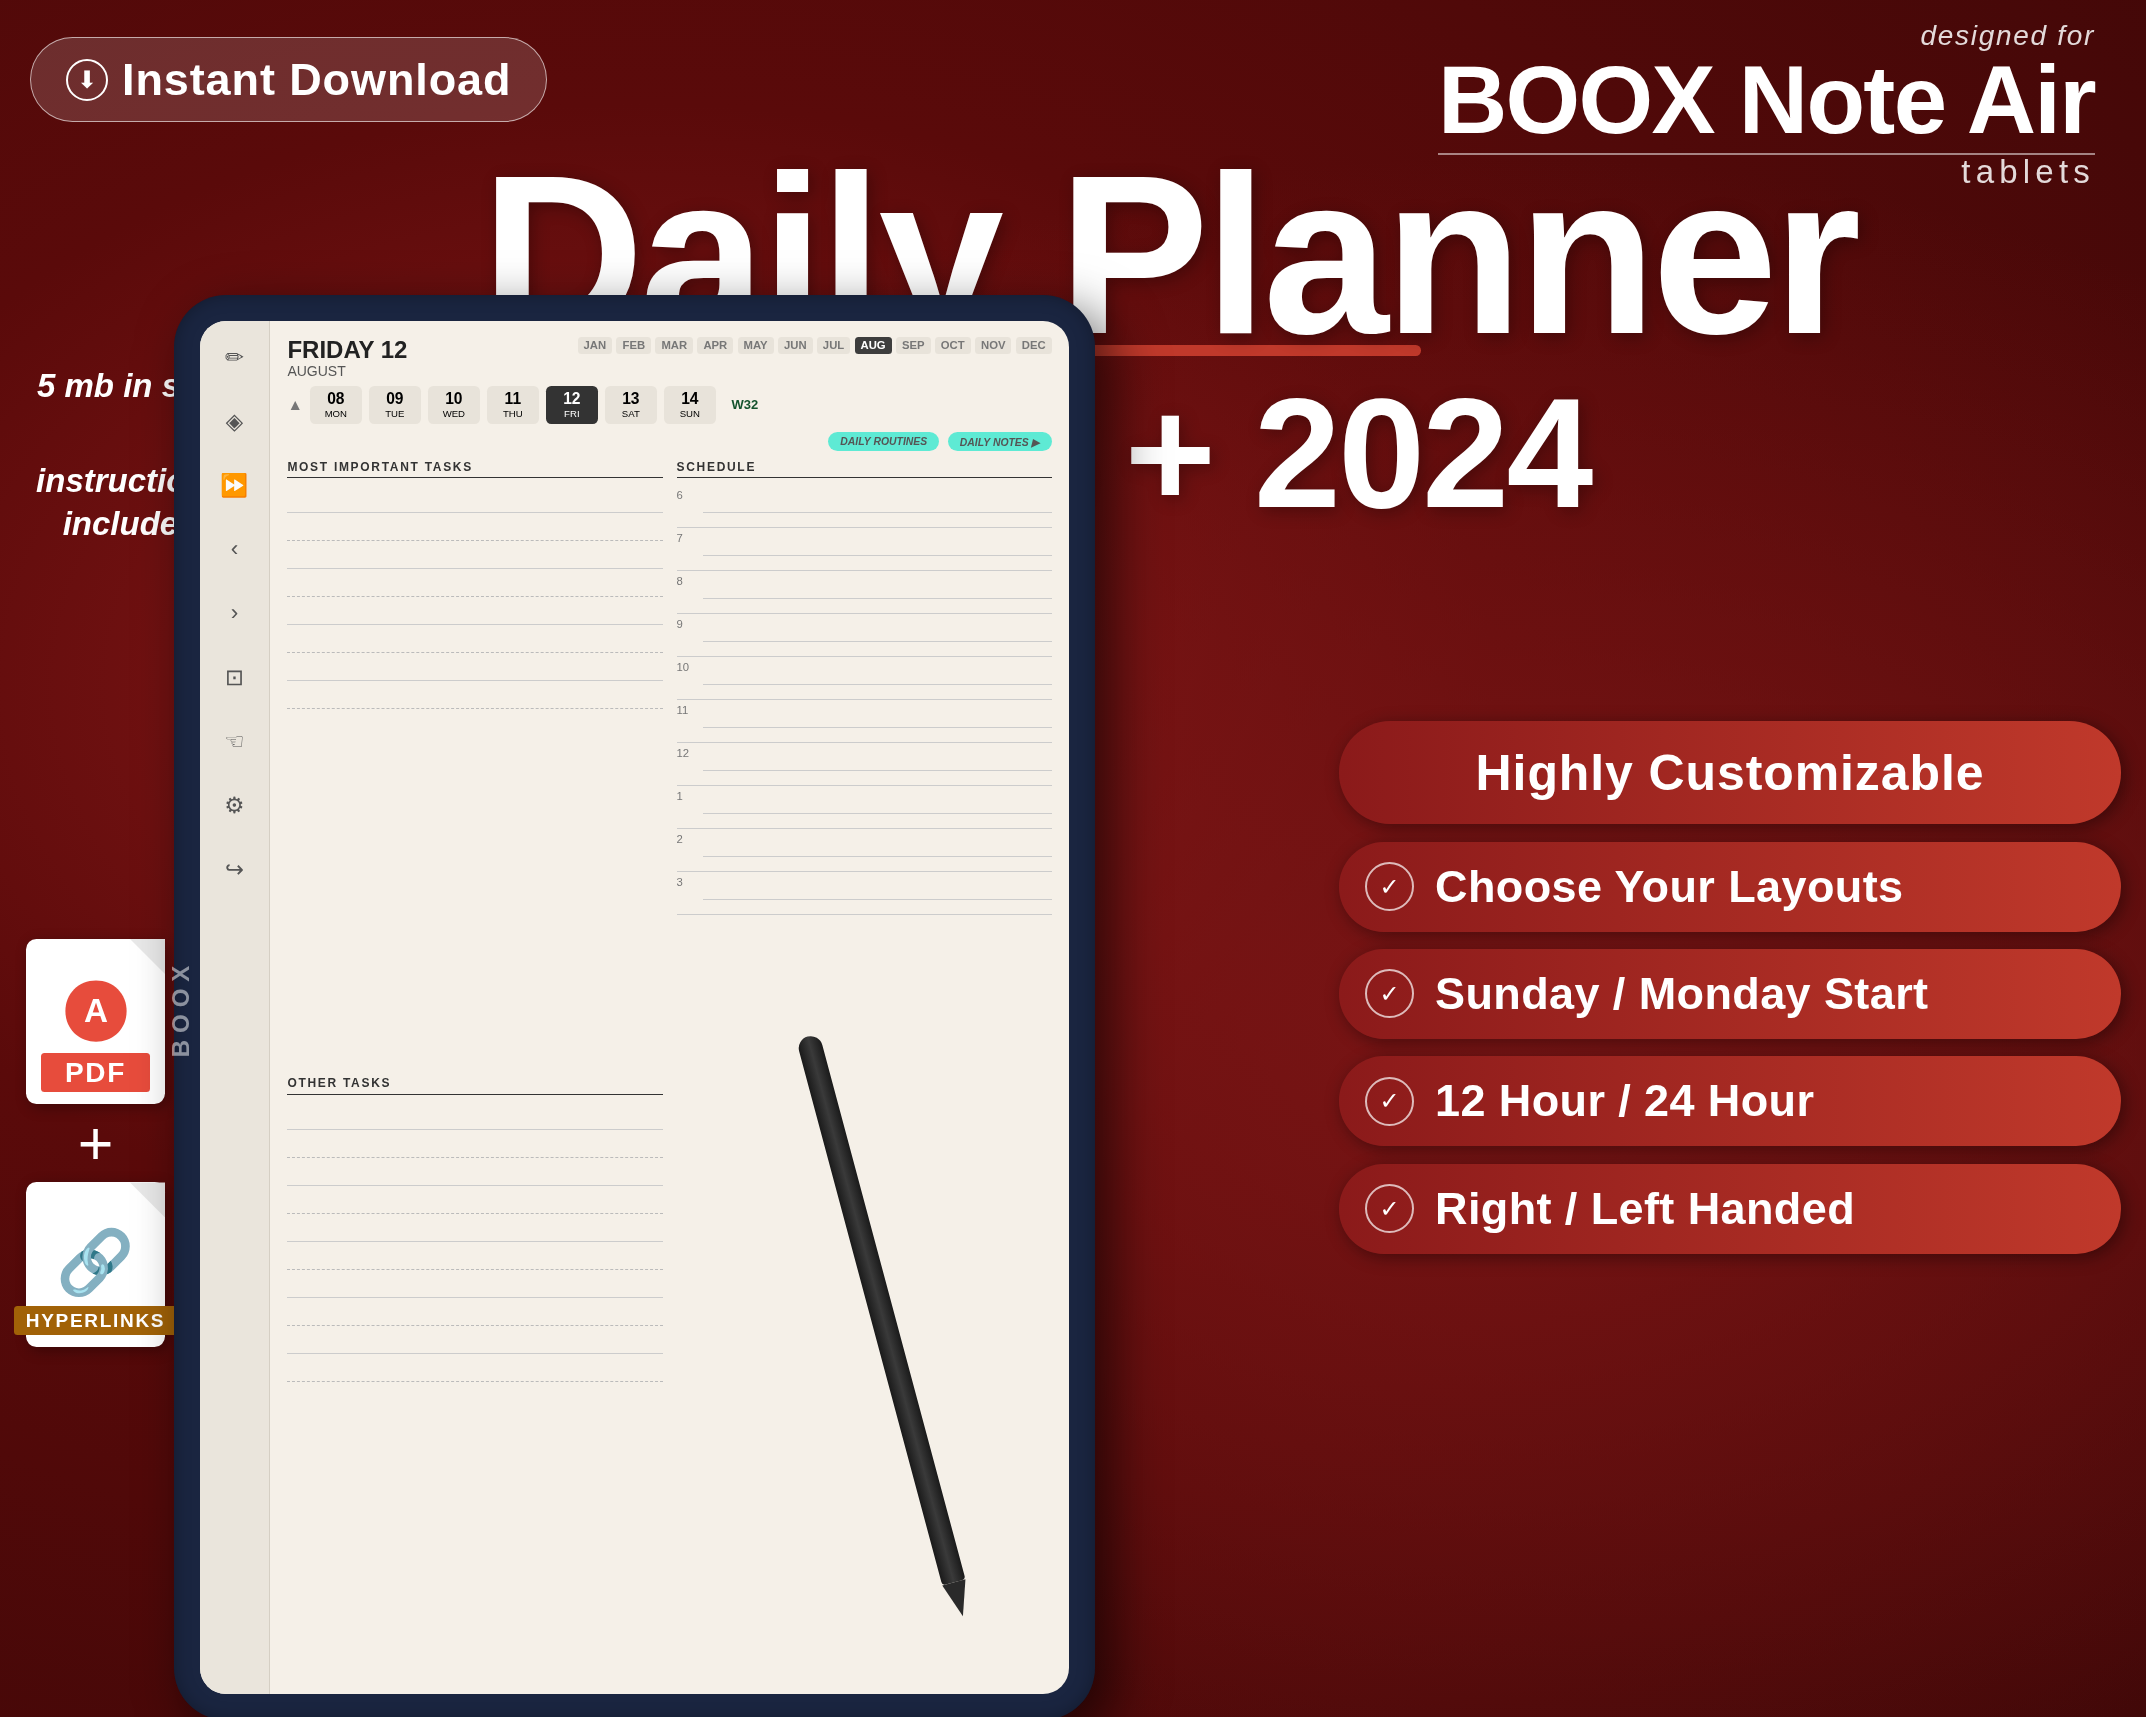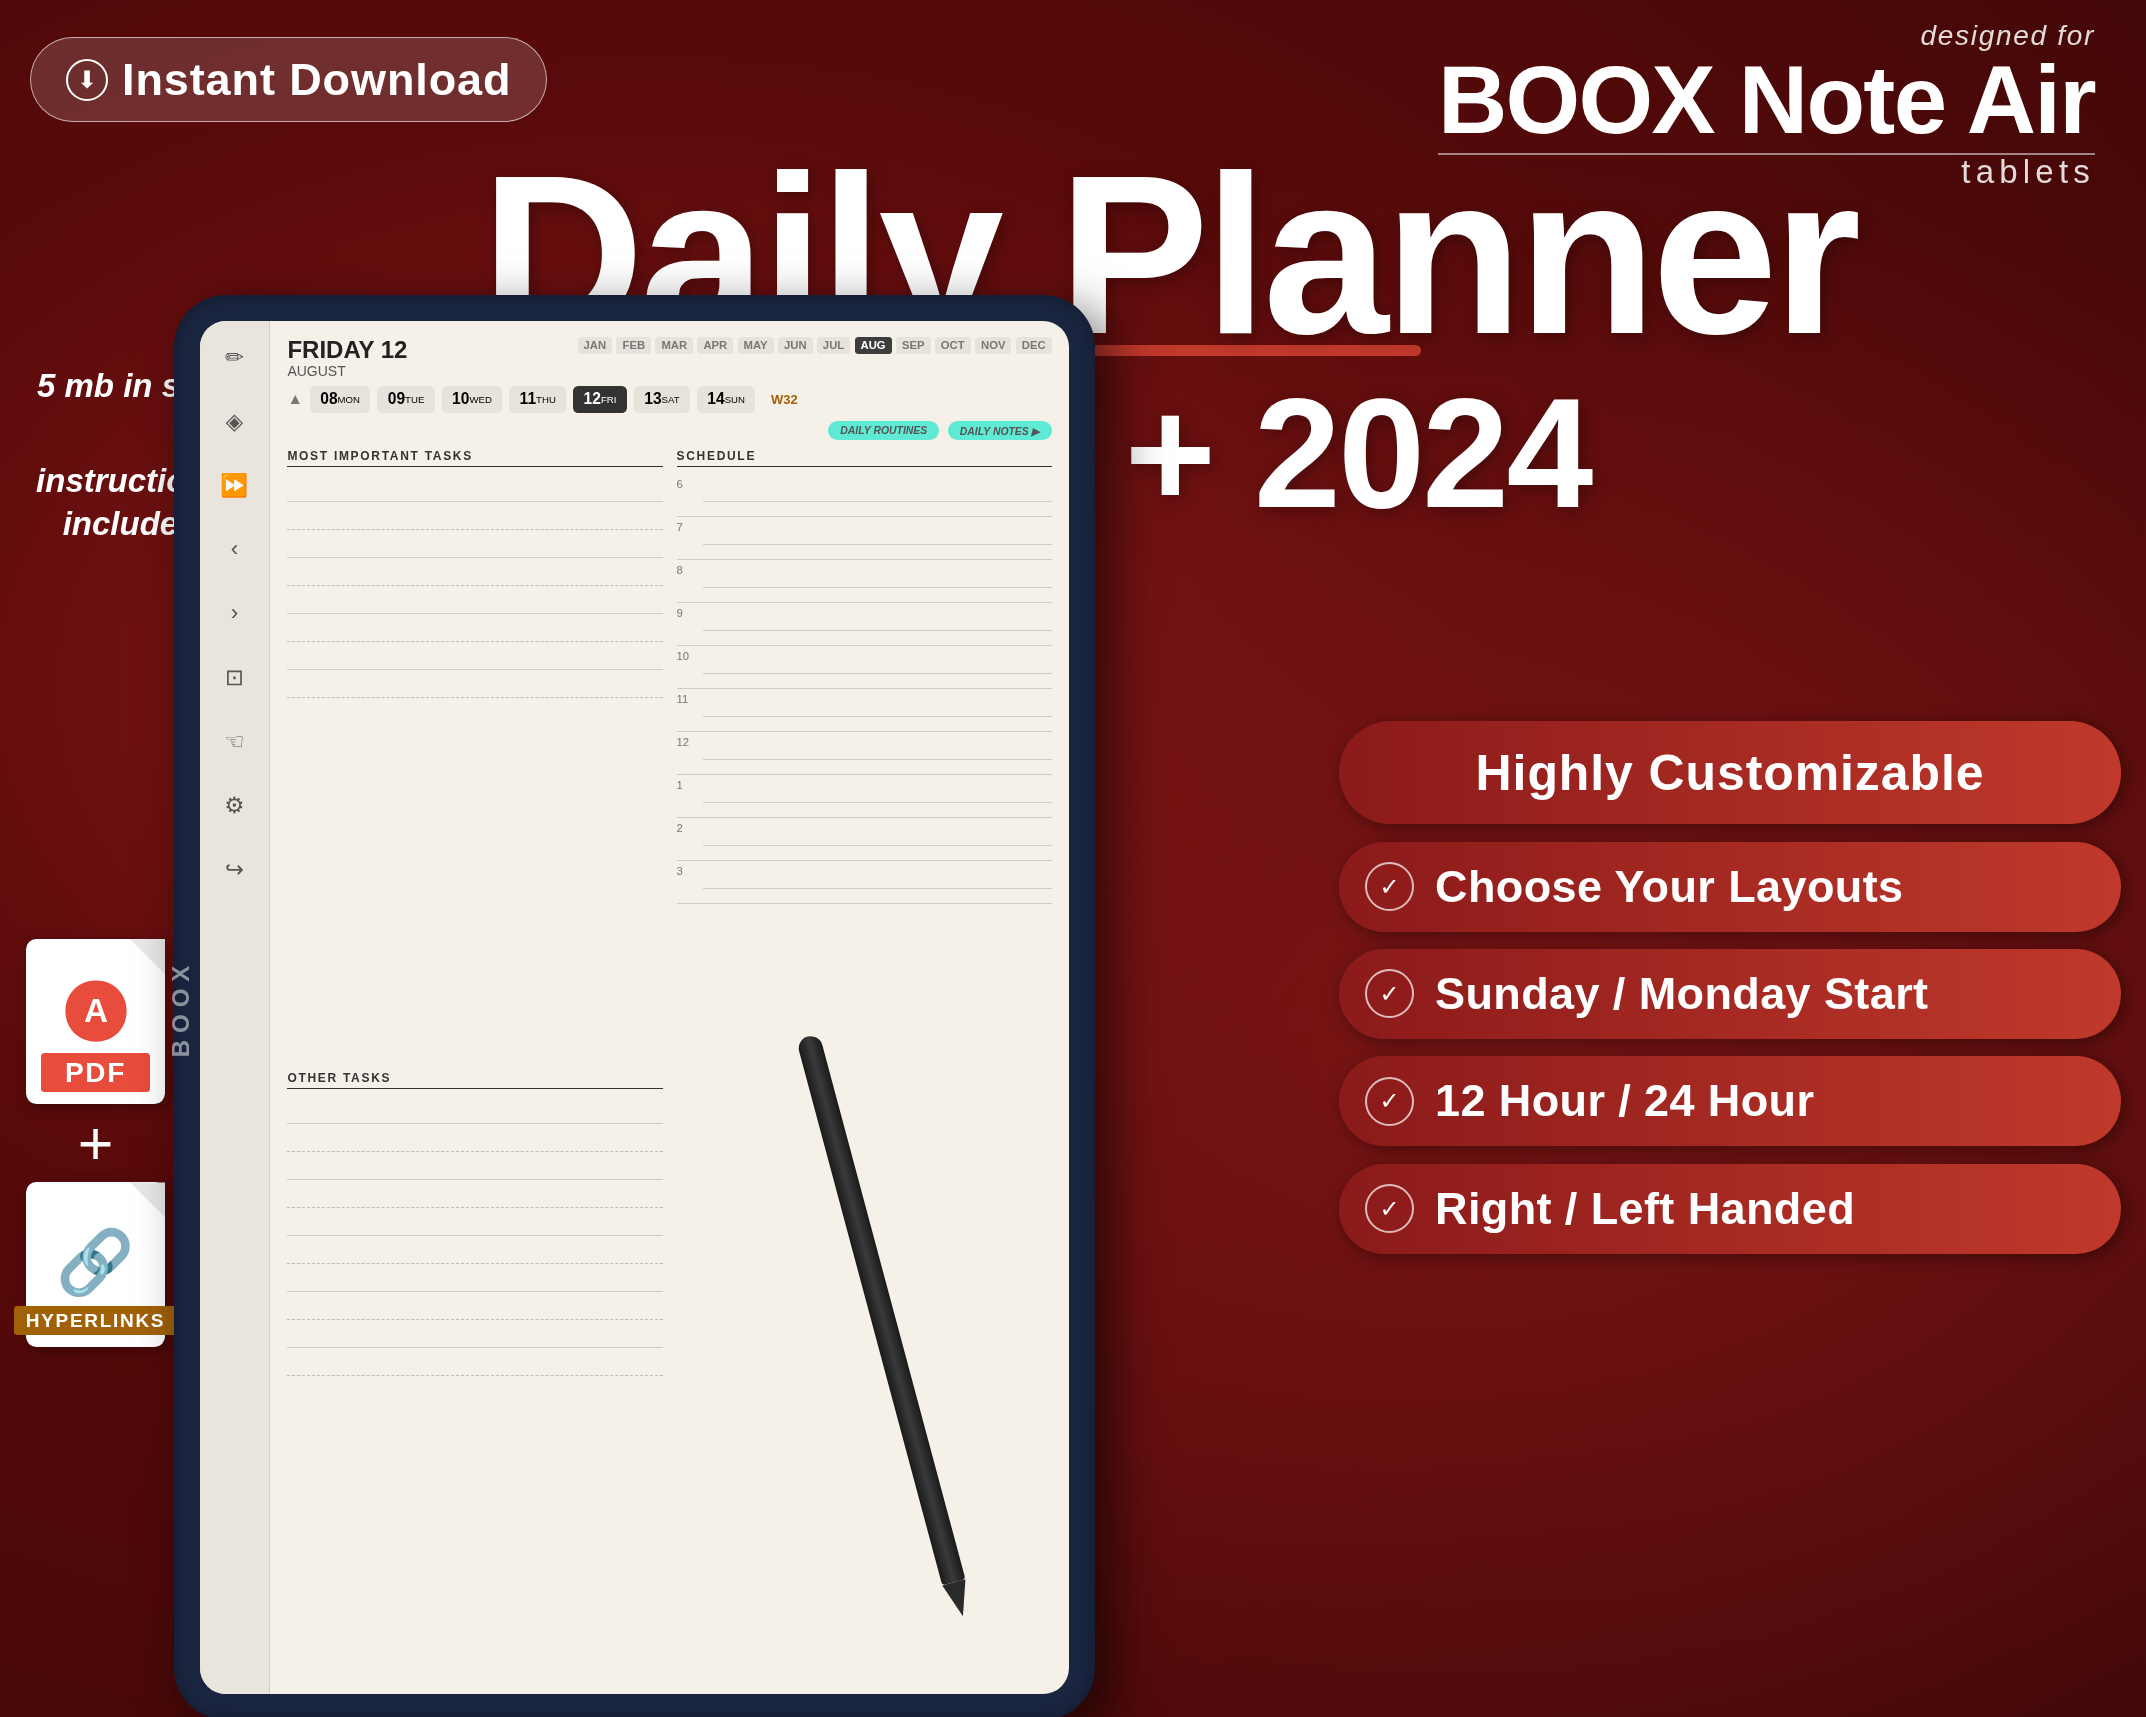--- a/index.html
+++ b/index.html
@@ -338,21 +338,21 @@
 
     
     .week-nav {
       display: flex;
       align-items: center;
       gap: 7px;
       margin-bottom: 8.7px;
     }
     .day-cell {
       display: flex;
-      flex-direction: row;
+      flex-direction: column;
       align-items: center;
       padding: 4.3px 10.4px;
       background: #e8e3da;
       border-radius: 5.2px;
       min-width: 52px;
     }
     .day-cell.today {
       background: #333;
       color: white;
     }
@@ -361,21 +361,21 @@
       font-weight: 700;
     }
     .day-name {
       font-size: 9.6px;
       font-weight: 500;
       text-transform: uppercase;
     }
     .week-label {
       font-size: 13px;
       font-weight: 700;
-      color: #a16207;
+      color: #14532d;
       margin-left: 8.7px;
     }
     .nav-arrow {
       font-size: 15.6px;
       color: #777;
     }
     .action-btn {
       background: #5eead4;
       border-radius: 13px;
       padding: 3.5px 12px;

